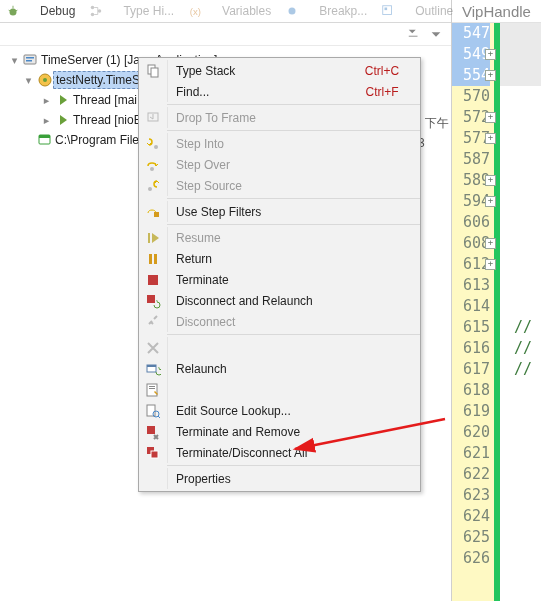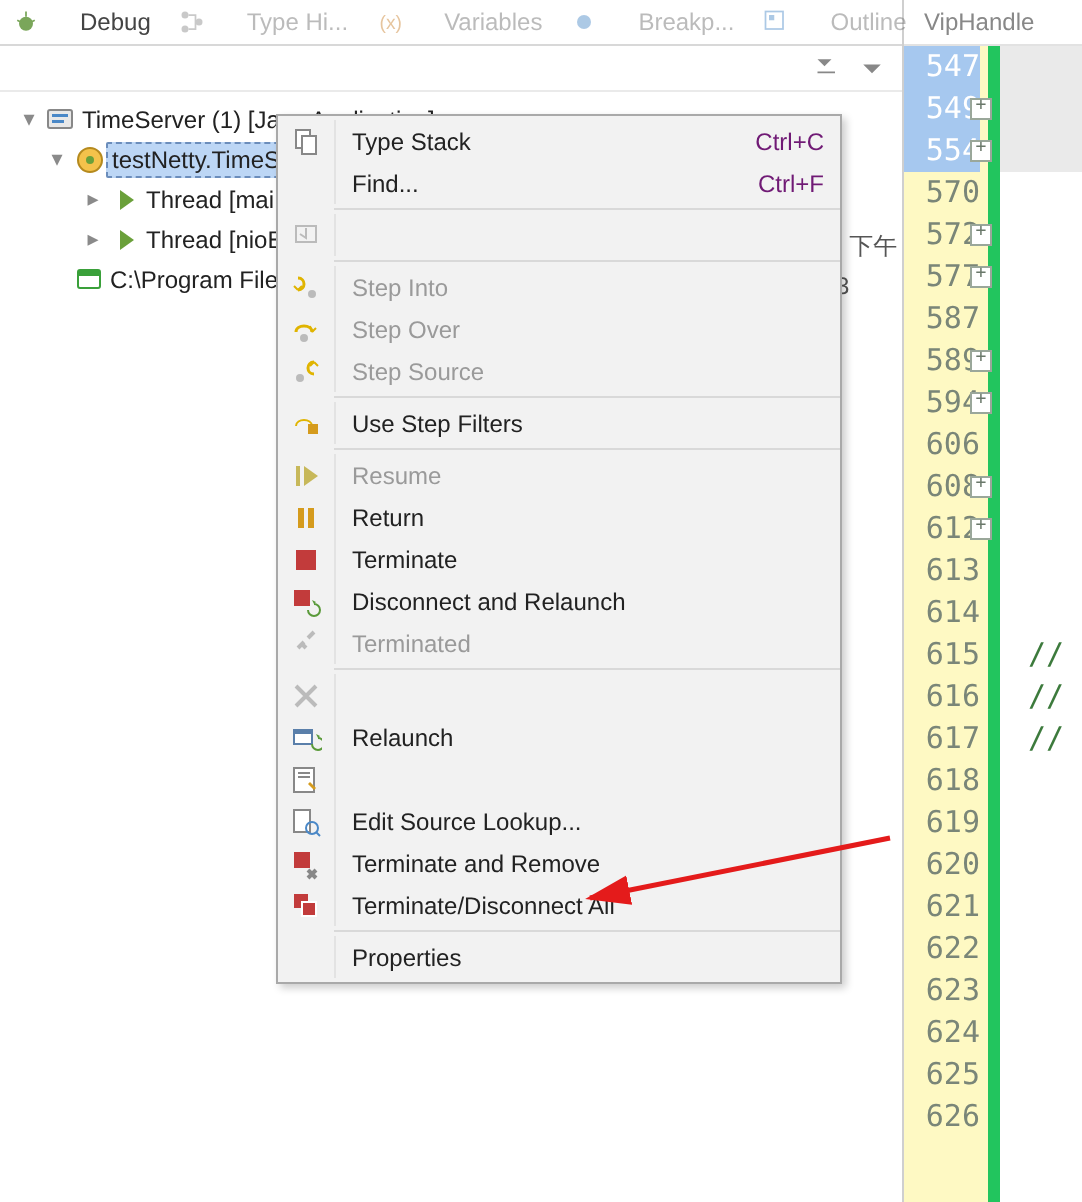--- a/index.html
+++ b/index.html
@@ -97,21 +97,21 @@
     border-right: 1px solid #e3e3e3;
     flex-shrink:0;
   }
   .mlabel {
     flex: 1 1 auto;
     padding-left: 8px;
     color: #222;
     white-space: nowrap;
   }
   .maccel {
-    width: 60px; text-align: right; color: #701a75; font-size: 12px;
+    width: 60px; text-align: center; color: #b91c1c; font-size: 12px;
   }
   .mrow.disabled .mlabel, .mrow.disabled .maccel { color: #9a9a9a; }
   .msep {
     height: 1px;
     margin: 2px 0 2px 28px;
     background: #d9d9d9;
   }
   .mico { width:16px; height:16px; }
 
   
@@ -123,21 +123,21 @@
   
   .right {
     flex: 1 1 auto;
     height: 601px;
     display: flex;
     flex-direction: column;
     background: #fff;
   }
   .rtab {
     height: 22px;
-    color:#888; font-size:12px;
+    color:#888; font-size:15px;
     padding-left:10px;
     display:flex; align-items:center;
     border-bottom:1px solid #e2e2e2;
   }
   .lines {
     flex:1;
     display:flex;
     overflow:hidden;
   }
   .gutter {
@@ -318,20 +318,21 @@
           <div class="maccel">Ctrl+F</div>
         </div>
         <div class="msep"></div>
         <div class="mrow disabled">
           <div class="mgutter">
             <svg viewBox="0 0 16 16" width="16" height="16">
               <rect x="3" y="3" width="10" height="8" fill="none" stroke="#bbb"></rect>
               <path d="M8 4v5l-3-2" stroke="#bbb" fill="none"></path>
             </svg>
           </div>
+          <div class="mlabel">Drop To Frame</div>
           <div class="maccel"></div>
         </div>
         <div class="msep"></div>
         <div class="mrow disabled">
           <div class="mgutter">
             <svg viewBox="0 0 16 16" width="16" height="16">
               <path d="M4 3c4 0 4 6 0 6" stroke="#e0b400" fill="none" stroke-width="1.5"></path>
               <path d="M4 9l-2-2M4 9l2-2" stroke="#e0b400"></path>
               <circle cx="11" cy="11" r="2" fill="#bbb"></circle>
             </svg>
@@ -413,21 +414,21 @@
           <div class="mlabel">Disconnect and Relaunch</div>
           <div class="maccel"></div>
         </div>
         <div class="mrow disabled">
           <div class="mgutter">
             <svg viewBox="0 0 16 16" width="16" height="16">
               <path d="M4 10l3-3M9 5l3-3" stroke="#bbb" stroke-width="2"></path>
               <path d="M6 8l2 2" stroke="#bbb" stroke-width="2"></path>
             </svg>
           </div>
-          <div class="mlabel">Terminated</div>
+          <div class="mlabel">Disconnect</div>
           <div class="maccel"></div>
         </div>
         <div class="msep"></div>
         <div class="mrow disabled">
           <div class="mgutter">
             <svg viewBox="0 0 16 16" width="16" height="16">
               <path d="M3 3l10 10M13 3L3 13" stroke="#bbb" stroke-width="2"></path>
             </svg>
           </div>
           <div class="maccel"></div>

